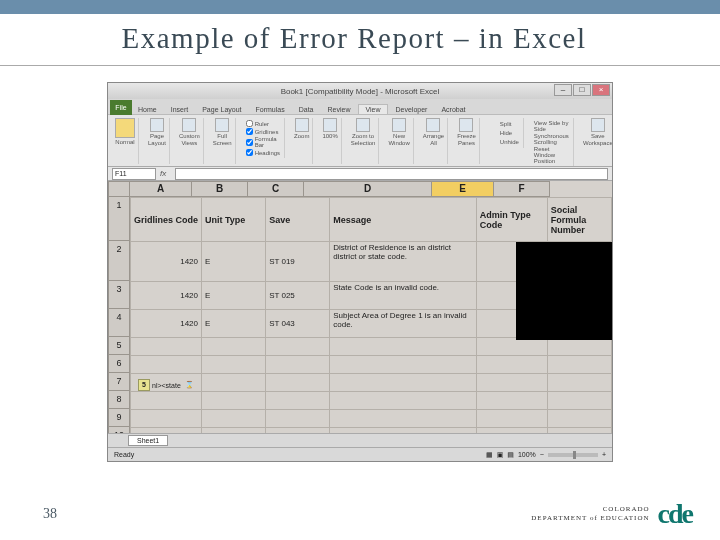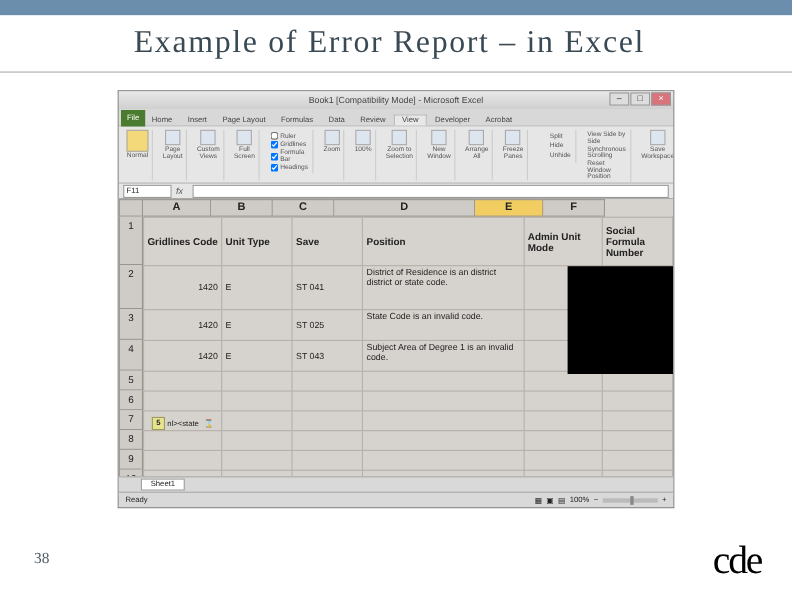--- a/index.html
+++ b/index.html
@@ -53,25 +53,25 @@
   .anim-tag .num { background:#e7e490; border:1px solid #9a9a60; width:12px; height:12px; text-align:center; line-height:10px; font-weight:bold; }
   .anim-tag .hour { width:14px; height:16px; display:flex; align-items:center; justify-content:center; }
 
   .sheet-tabs { position:absolute; bottom:14px; left:0; right:0; height:14px; background:#d9d9d9; border-top:1px solid #aaa; display:flex; align-items:center; padding-left:20px; gap:2px; font-size:7px; }
   .sheet-tabs .st { background:#fff; border:1px solid #999; padding:0 8px; height:11px; line-height:10px; }
   .statusbar { position:absolute; bottom:0; left:0; right:0; height:14px; background:#d9d9d9; border-top:1px solid #aaa; display:flex; align-items:center; justify-content:space-between; padding:0 6px; font-size:7px; }
   .status-right { display:flex; gap:4px; align-items:center; }
   .zoom-slider { width:50px; height:4px; background:#bbb; position:relative; }
   .zoom-slider::after { content:""; position:absolute; left:25px; top:-2px; width:3px; height:8px; background:#888; }
 
-  .footer { position:absolute; bottom:10px; left:3px; right:0; display:flex; align-items:center; justify-content:space-between; padding:0 28px; }
+  .footer { position:absolute; bottom:10px; left:15px; right:0; display:flex; align-items:center; justify-content:space-between; padding:0 28px; }
   .pagenum { font-size:14px; color:#4b5a65; }
   .cde-logo { display:flex; align-items:center; gap:8px; }
   .cde-text { font-size:7px; text-align:right; letter-spacing:1px; color:#333; line-height:9px; }
-  .cde-mark { font-size:36px; font-weight:400; color:#000000; letter-spacing:-2px; position:relative; }
+  .cde-mark { font-size:28px; font-weight:700; color:#0f766e; letter-spacing:-2px; position:relative; }
 </style>
 </head>
 <body>
 
 <div class="slide-top"></div>
 <div class="slide-title-wrap">
   <span class="slide-title">Example of Error Report – in Excel</span>
 </div>
 
 <div class="excel-wrap">
@@ -221,28 +221,28 @@
             <col class="cC">
             <col class="cD">
             <col class="cE">
             <col class="cF">
           </colgroup>
         <tbody>
             <tr class="hdrrow">
           <td>Gridlines Code</td>
           <td>Unit Type</td>
           <td>Save</td>
-          <td>Position</td>
-          <td>Admin Unit Mode</td>
+          <td>Message</td>
+          <td>Admin Type Code</td>
           <td>Social Formula Number</td>
         </tr>
         <tr style="height:40px">
           <td style="text-align:right;vertical-align:middle">1420</td>
           <td style="vertical-align:middle">E</td>
-          <td style="vertical-align:middle">ST 041</td>
+          <td style="vertical-align:middle">ST 019</td>
           <td>District of Residence is an district district or state code.</td>
           <td></td>
           <td></td>
         </tr>
         <tr style="height:28px">
           <td style="text-align:right;vertical-align:middle">1420</td>
           <td style="vertical-align:middle">E</td>
           <td style="vertical-align:middle">ST 025</td>
           <td>State Code is an invalid code.</td>
           <td></td>
@@ -328,15 +328,19 @@
       <span>−</span>
       <div class="zoom-slider"></div>
       <span>+</span>
     </div>
   </div>
 </div>
 
 <div class="footer">
   <span class="pagenum">38</span>
   <div class="cde-logo">
+    <div class="cde-text">
+      <div>COLORADO</div>
+      <div>DEPARTMENT of EDUCATION</div>
+    </div>
     <div class="cde-mark">cde</div>
   </div>
 </div>
 
 </body></html>

